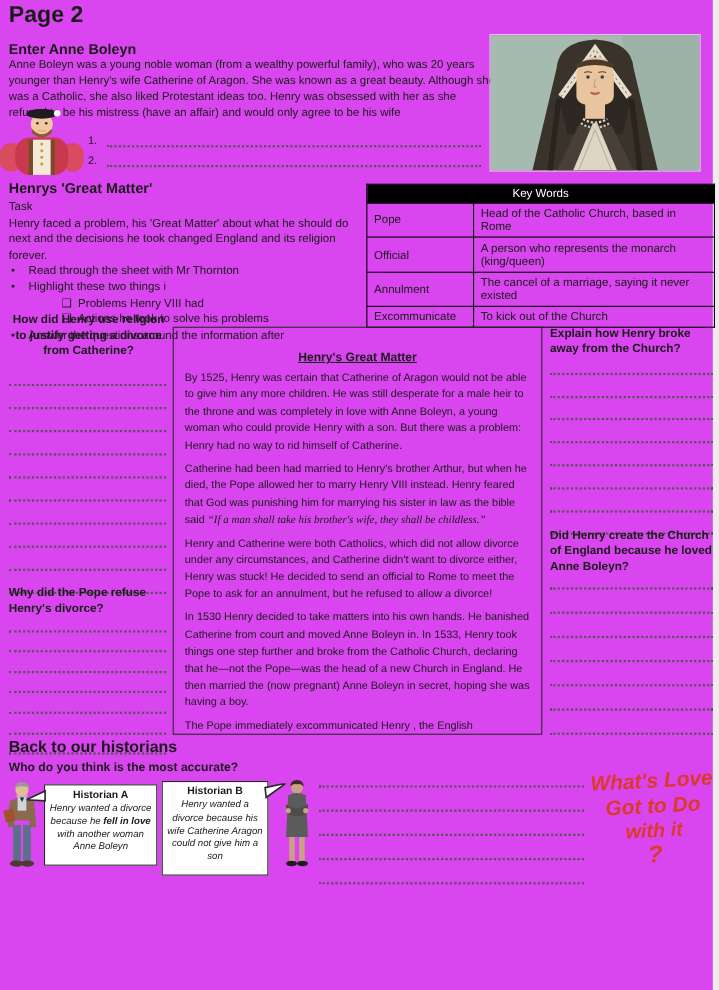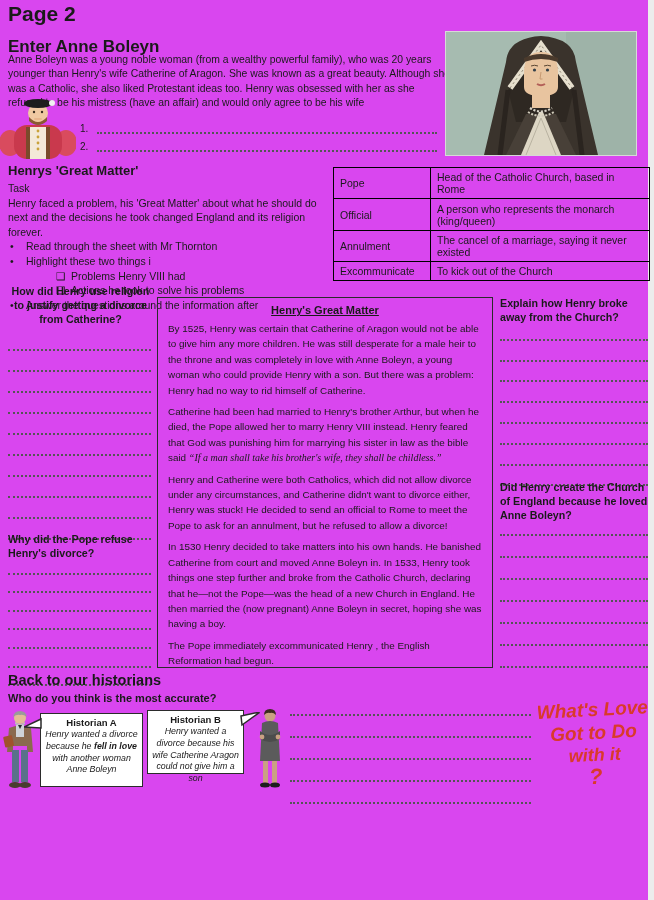--- a/index.html
+++ b/index.html
@@ -2,21 +2,21 @@
 <html><head>
 <meta charset="utf-8">
 <style>
   html,body{margin:0;padding:0;background:#fff;}
   body{width:654px;height:900px;font-family:"Liberation Sans",sans-serif;color:#1a1a1a;}
   #page{position:relative;width:654px;height:900px;background:#d946ef;overflow:hidden;}
   .edge-strip{position:absolute;right:0;top:0;width:6px;height:900px;background:#ececec;}
 
   .page-title{position:absolute;left:8px;top:2px;margin:0;font-size:21px;font-weight:bold;}
 
-  .intro-heading{position:absolute;left:8px;top:37px;margin:0;font-size:17px;font-weight:bold;}
+  .intro-heading{position:absolute;left:8px;top:37px;margin:0;font-size:13px;font-weight:bold;}
   .intro-body{position:absolute;left:8px;top:53px;width:442px;margin:0;font-size:10.4px;line-height:14.4px;}
   .henry-icon{position:absolute;left:0;top:97px;}
   .intro-question{position:absolute;left:78px;top:103px;width:370px;font-size:11px;font-weight:bold;}
   .intro-answers{position:absolute;left:80px;top:116px;width:357px;}
   .answer-row{display:flex;align-items:flex-end;height:18px;font-size:10px;}
   .answer-num{width:17px;}
   .answer-row .dotline{flex:1;height:15px;border-bottom:2px dotted #555;}
 
   .portrait{position:absolute;left:445px;top:31px;border:1px solid #d8d8d8;}
 
@@ -46,32 +46,32 @@
   .lines-left2{left:8px;top:556px;width:143px;}
   .lines-left2 .dotline{height:16.6px;}
   .lines-right1{left:500px;top:320px;width:148px;}
   .lines-right1 .dotline{height:18.8px;}
   .lines-right2{left:500px;top:514px;width:148px;}
   .lines-right2 .dotline{height:20px;}
   .lines-love{left:290px;top:694px;width:241px;}
   .lines-love .dotline{height:20px;}
   .dotline{border-bottom:2px dotted #555;}
 
-  .article-box{position:absolute;left:157px;top:297px;width:336px;height:371px;box-sizing:border-box;border:1.6px solid #2b2b2b;padding:5px 10px;overflow:hidden;}
+  .article-box{position:absolute;left:157px;top:297px;width:336px;height:371px;box-sizing:border-box;border:1.6px solid #2b2b2b;padding:20px 10px;overflow:hidden;}
   .article-title{text-align:center;font-weight:bold;text-decoration:underline;font-size:11px;margin:1px 0 5px;}
   .article-box p{margin:0 0 6px;font-size:9.9px;line-height:15.4px;}
   .article-box em{font-family:"Liberation Serif",serif;font-size:10px;}
 
   .hist-heading{position:absolute;left:8px;top:672px;margin:0;font-size:14.5px;font-weight:bold;}
   .hist-question{position:absolute;left:8px;top:692px;margin:0;font-size:11px;font-weight:bold;}
   .hist-img-a{position:absolute;left:1px;top:710px;}
   .hist-img-b{position:absolute;left:249px;top:707px;}
   .bubble{position:absolute;box-sizing:border-box;border:1.6px solid #2b2b2b;background:#fff;padding:3px 4px;text-align:center;}
   .bubble-a{left:40px;top:713px;width:103px;height:74px;}
-  .bubble-b{left:147px;top:710px;width:97px;height:64px;}
+  .bubble-b{left:147px;top:710px;width:97px;height:86px;}
   .bubble-title{font-size:9.5px;font-weight:bold;margin-bottom:1px;}
   .bubble-text{font-size:8.8px;font-style:italic;line-height:11.8px;}
   .bubble-text strong{font-weight:bold;}
   .tail{position:absolute;}
   .tail-a{left:24px;top:717px;}
   .tail-b{left:240px;top:712px;}
 
   .love-question{position:absolute;left:290px;top:678px;margin:0;font-size:11px;font-weight:bold;}
   .heart-graphic{position:absolute;left:538px;top:690px;}
   .heart-text{font-family:"Liberation Sans",sans-serif;font-weight:bold;font-style:italic;}
@@ -164,20 +164,23 @@
       <span>Actions he took to solve his problems</span>
     </div>
     <div class="bullet-row">
       <span class="bullet">•</span>
       <span>Answer the questions around the information after</span>
     </div>
   </div>
 
   <table class="keywords">
     <tbody>
+        <tr>
+          <th colspan="2">Key Words</th>
+        </tr>
     <tr class="kw-r1">
       <td class="term">Pope</td>
       <td>Head of the Catholic Church, based in Rome</td>
     </tr>
     <tr class="kw-r2">
       <td class="term">Official</td>
       <td>A person who represents the monarch (king/queen)</td>
     </tr>
     <tr class="kw-r3">
       <td class="term">Annulment</td>

